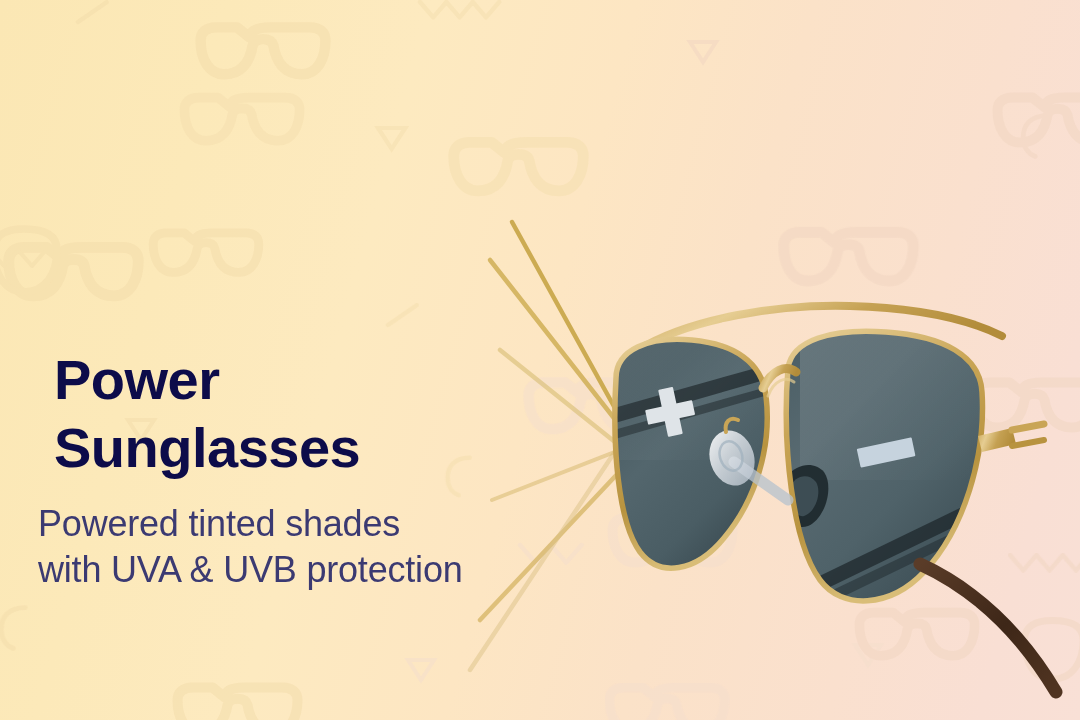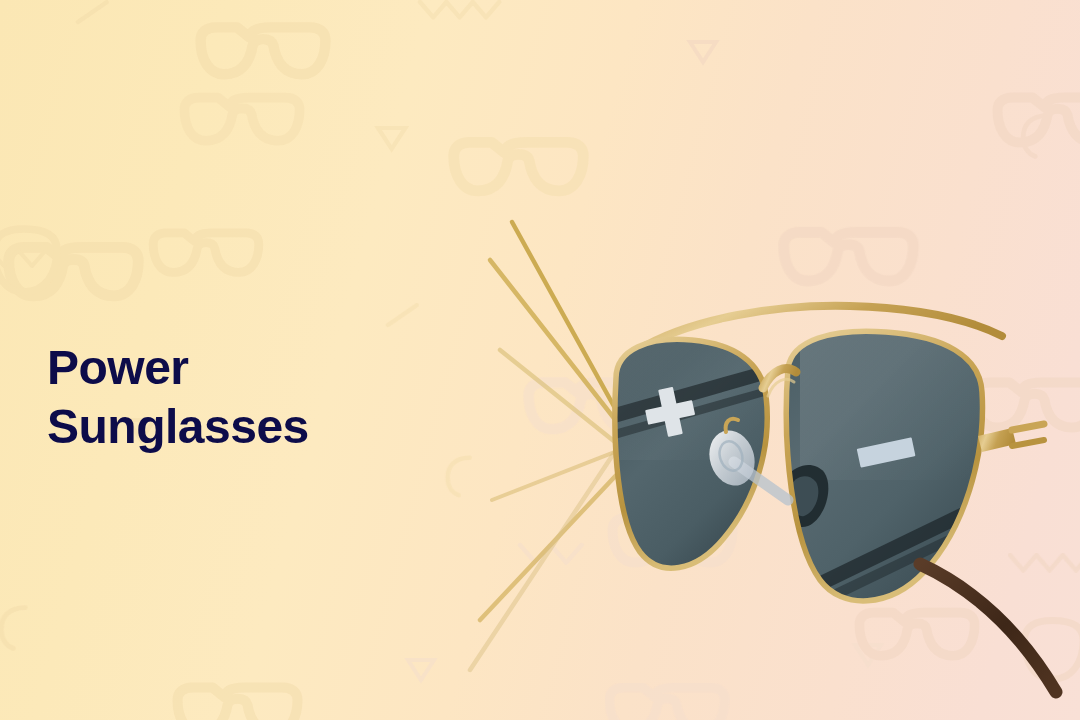--- a/index.html
+++ b/index.html
@@ -38,22 +38,22 @@
 
   
   .copy-block {
     position: absolute;
     left: 38px;
     top: 330px;
     z-index: 5;
     width: 600px;
   }
   .headline {
-    margin: 9px;
-    font-size: 48px;
+    margin: 16px;
+    font-size: 56px;
     line-height: 1.22;
     font-weight: 700;
     letter-spacing: -0.5px;
     color: #0d0c4a;
     white-space: pre-line;
   }
   .subhead {
     margin: 18px 0 0 0;
     font-size: 36px;
     line-height: 1.28;
@@ -168,20 +168,22 @@
           <use href="#curve" transform="translate(1028,118) scale(1.2)"></use>
           <use href="#tri" transform="translate(690,42) scale(1.0)"></use>
         </g>
       </g>
     </svg>
   </div>
 
   <div class="copy-block">
     <h1 class="headline">Power
 Sunglasses</h1>
+    <p class="subhead">Powered tinted shades
+with UVA &amp; UVB protection</p>
   </div>
 
   <div class="product">
     <svg viewBox="0 0 580 520" xmlns="http://www.w3.org/2000/svg">
       <defs>
         <linearGradient id="lensL" x1="0.15" y1="0.05" x2="0.8" y2="1">
           <stop offset="0%" stop-color="#44575e"></stop>
           <stop offset="38%" stop-color="#53666d"></stop>
           <stop offset="72%" stop-color="#4a5d64"></stop>
           <stop offset="100%" stop-color="#37474e"></stop>

